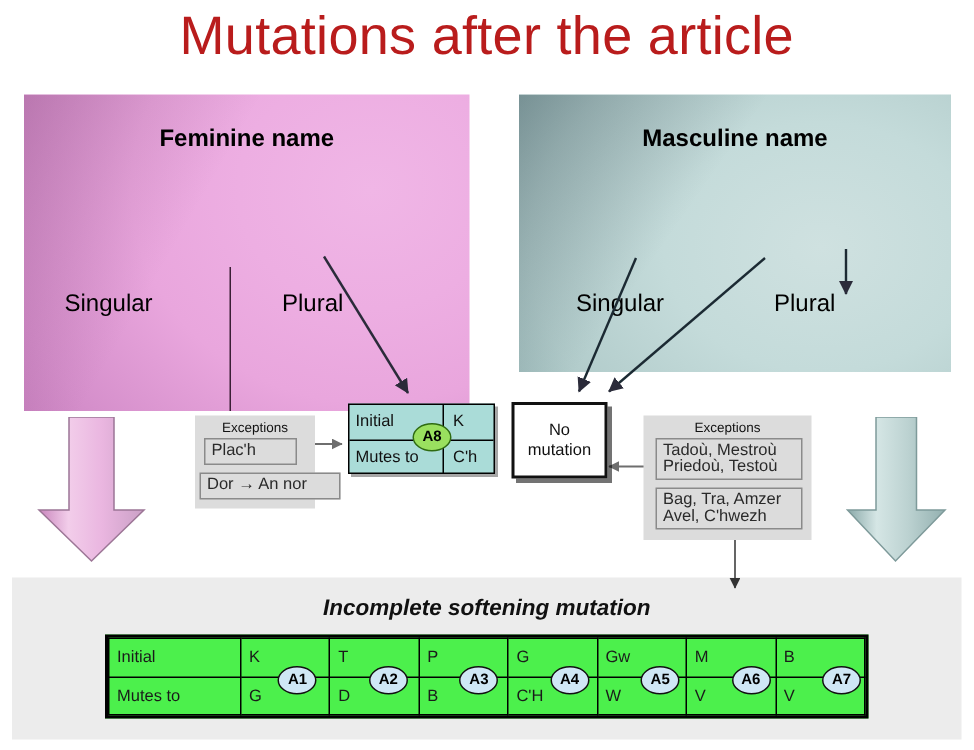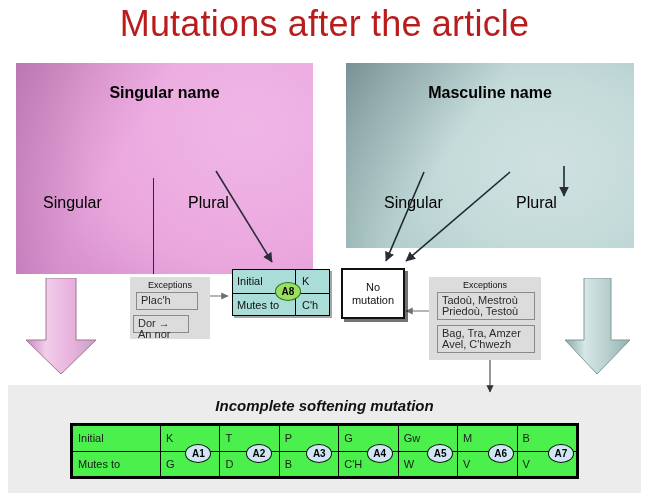--- a/index.html
+++ b/index.html
@@ -89,21 +89,21 @@
     position:absolute;left:0;top:3px;width:100%;text-align:center;
     font-size:9px;color:#111;
   }
   .exc-box{
     position:absolute;background:#dcdcdc;border:1px solid #8a8a8a;
     font-size:11px;color:#2a2a2a;line-height:11px;padding:2px 4px;
     box-sizing:border-box;
   }
   #exc-left{left:130px;top:277px;width:80px;height:62px;}
   #exc-l1{left:6px;top:15px;width:62px;height:18px;}
-  #exc-l2{left:3px;top:38px;width:56px;height:18px;}
+  #exc-l2{left:3px;top:38px;width:94px;height:18px;}
 
   #exc-right{left:429px;top:277px;width:112px;height:83px;}
   #exc-r1{left:8px;top:15px;width:98px;height:28px;}
   #exc-r2{left:8px;top:48px;width:98px;height:28px;}
 
   
   .fat-arrow{position:absolute;z-index:5;}
 
   
   #bottom-panel{
@@ -132,21 +132,21 @@
   }
 </style>
 </head>
 <body>
 
 <div id="stage">
 
   <div id="title">Mutations after the article</div>
 
   <div id="fem-panel" class="panel">
-    <div class="panel-title">Singular name</div>
+    <div class="panel-title">Feminine name</div>
     <div id="fem-divider"></div>
     <div class="subhead" id="fem-sing">Singular</div>
     <div class="subhead" id="fem-plur">Plural</div>
   </div>
 
   <div id="mas-panel" class="panel">
     <div class="panel-title">Masculine name</div>
     <div class="subhead" id="mas-sing">Singular</div>
     <div class="subhead" id="mas-plur">Plural</div>
     <div id="person-note">

